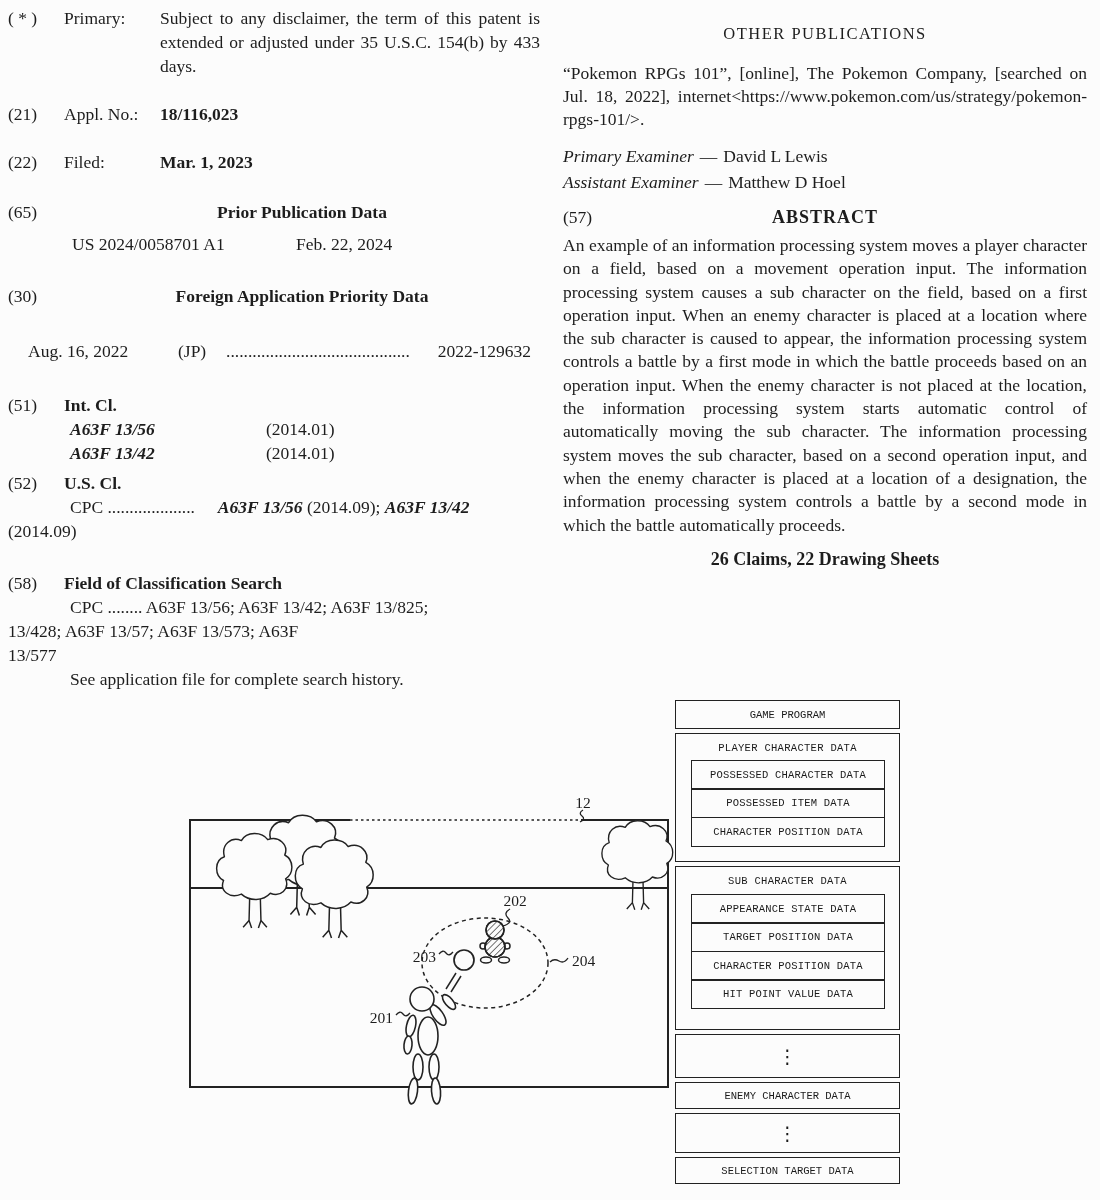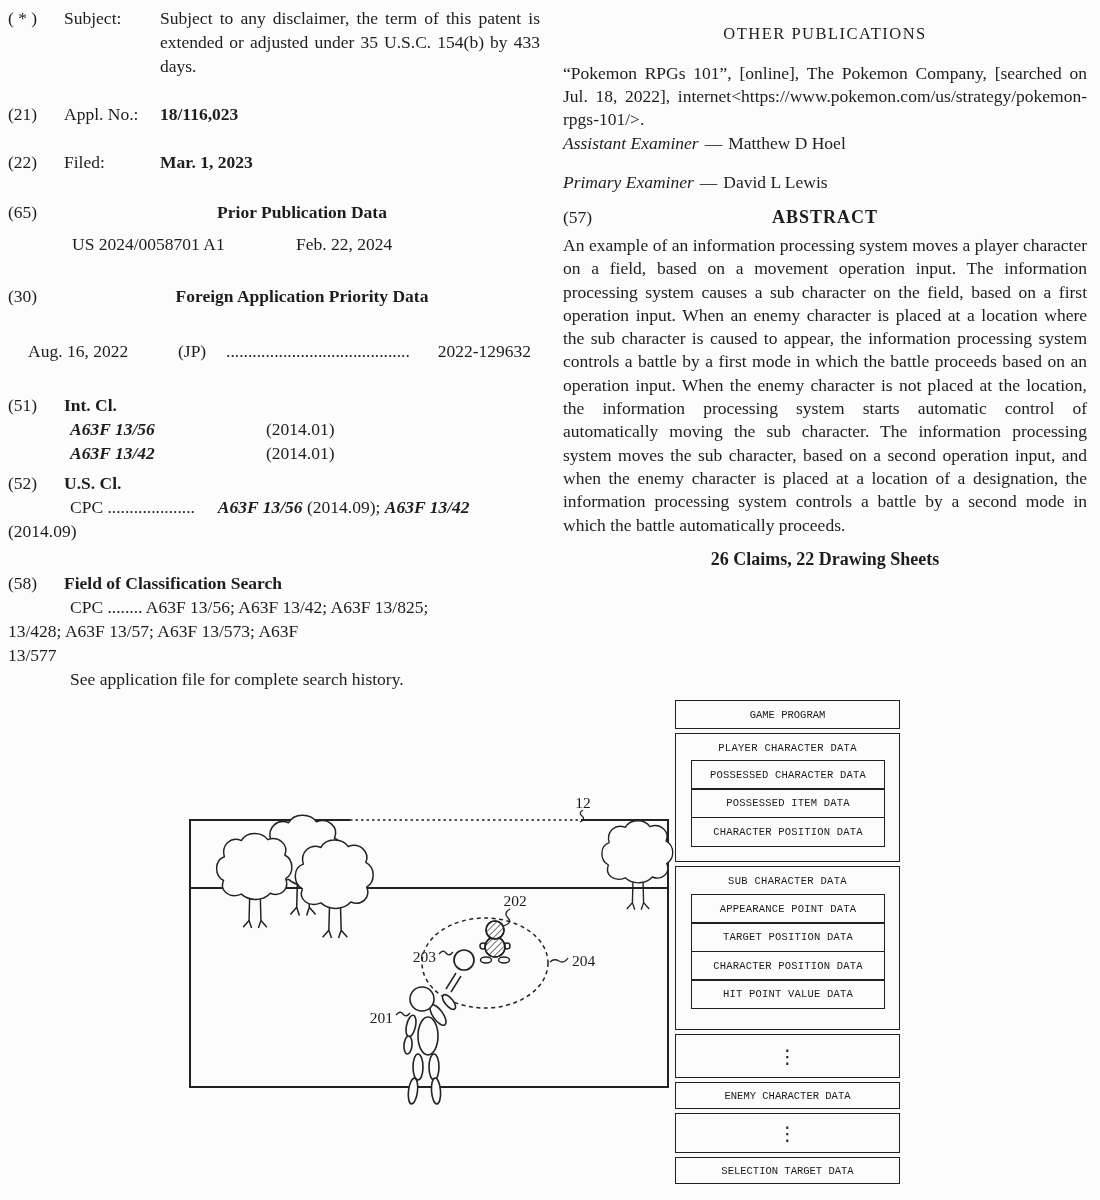--- a/index.html
+++ b/index.html
@@ -54,21 +54,21 @@
 </style>
 </head>
 <body>
 
 <div class="page">
 
   <div class="col-left">
 
     <div class="entry">
       <span class="num">( * )</span>
-      <span>Subject:</span>
+      <span>Primary:</span>
       <span class="just">Subject to any disclaimer, the term of this patent is extended or adjusted under 35 U.S.C. 154(b) by 433 days.</span>
     </div>
 
     <div class="entry mt24">
       <span class="num">(21)</span>
       <span>Appl. No.:</span>
       <span class="bold">18/116,023</span>
     </div>
 
     <div class="entry mt24">
@@ -135,25 +135,25 @@
     <div class="fsline1">CPC ........ A63F 13/56; A63F 13/42; A63F 13/825;</div>
     <div class="rightline">13/428; A63F 13/57; A63F 13/573; A63F</div>
     <div class="rightline">13/577</div>
     <div class="note">See application file for complete search history.</div>
   </div>
 
   <div class="col-right">
     <div class="oth-head">OTHER PUBLICATIONS</div>
     <div class="citation">“Pokemon RPGs 101”, [online], The Pokemon Company, [searched on Jul. 18, 2022], internet&lt;https://www.pokemon.com/us/strategy/pokemon-rpgs-101/&gt;.</div>
 
+    <div class="exline ex-first">
+      <span class="it">Primary Examiner</span><span class="dash">—</span><span>David L Lewis</span>
+    </div>
     <div class="exline">
       <span class="it">Assistant Examiner</span><span class="dash">—</span><span>Matthew D Hoel</span>
-    </div>
-    <div class="exline ex-first">
-      <span class="it">Primary Examiner</span><span class="dash">—</span><span>David L Lewis</span>
     </div>
 
     <div class="abs-head">
       <span>(57)</span>
       <span class="h">ABSTRACT</span>
       <span></span>
     </div>
     <div class="abstract">An example of an information processing system moves a player character on a field, based on a movement operation input. The information processing system causes a sub character on the field, based on a first operation input. When an enemy character is placed at a location where the sub character is caused to appear, the information processing system controls a battle by a first mode in which the battle proceeds based on an operation input. When the enemy character is not placed at the location, the information processing system starts automatic control of automatically moving the sub character. The information processing system moves the sub character, based on a second operation input, and when the enemy character is placed at a location of a designation, the information processing system controls a battle by a second mode in which the battle automatically proceeds.</div>
     <div class="claims">26 Claims, 22 Drawing Sheets</div>
   </div>
@@ -244,21 +244,21 @@
       <div class="cellwrap">
         <div class="cell">POSSESSED CHARACTER DATA</div>
         <div class="cell">POSSESSED ITEM DATA</div>
         <div class="cell">CHARACTER POSITION DATA</div>
       </div>
     </div>
 
     <div class="dbox" style="top:166px; height:164px;">
       <div class="title">SUB CHARACTER DATA</div>
       <div class="cellwrap" style="top:28px;">
-        <div class="cell">APPEARANCE POINT DATA</div>
+        <div class="cell">APPEARANCE STATE DATA</div>
         <div class="cell">TARGET POSITION DATA</div>
         <div class="cell">CHARACTER POSITION DATA</div>
         <div class="cell">HIT POINT VALUE DATA</div>
       </div>
     </div>
 
     <div class="dbox centerbox" style="top:334px; height:44px;">
       <span class="vdots">⋮</span>
     </div>
 

